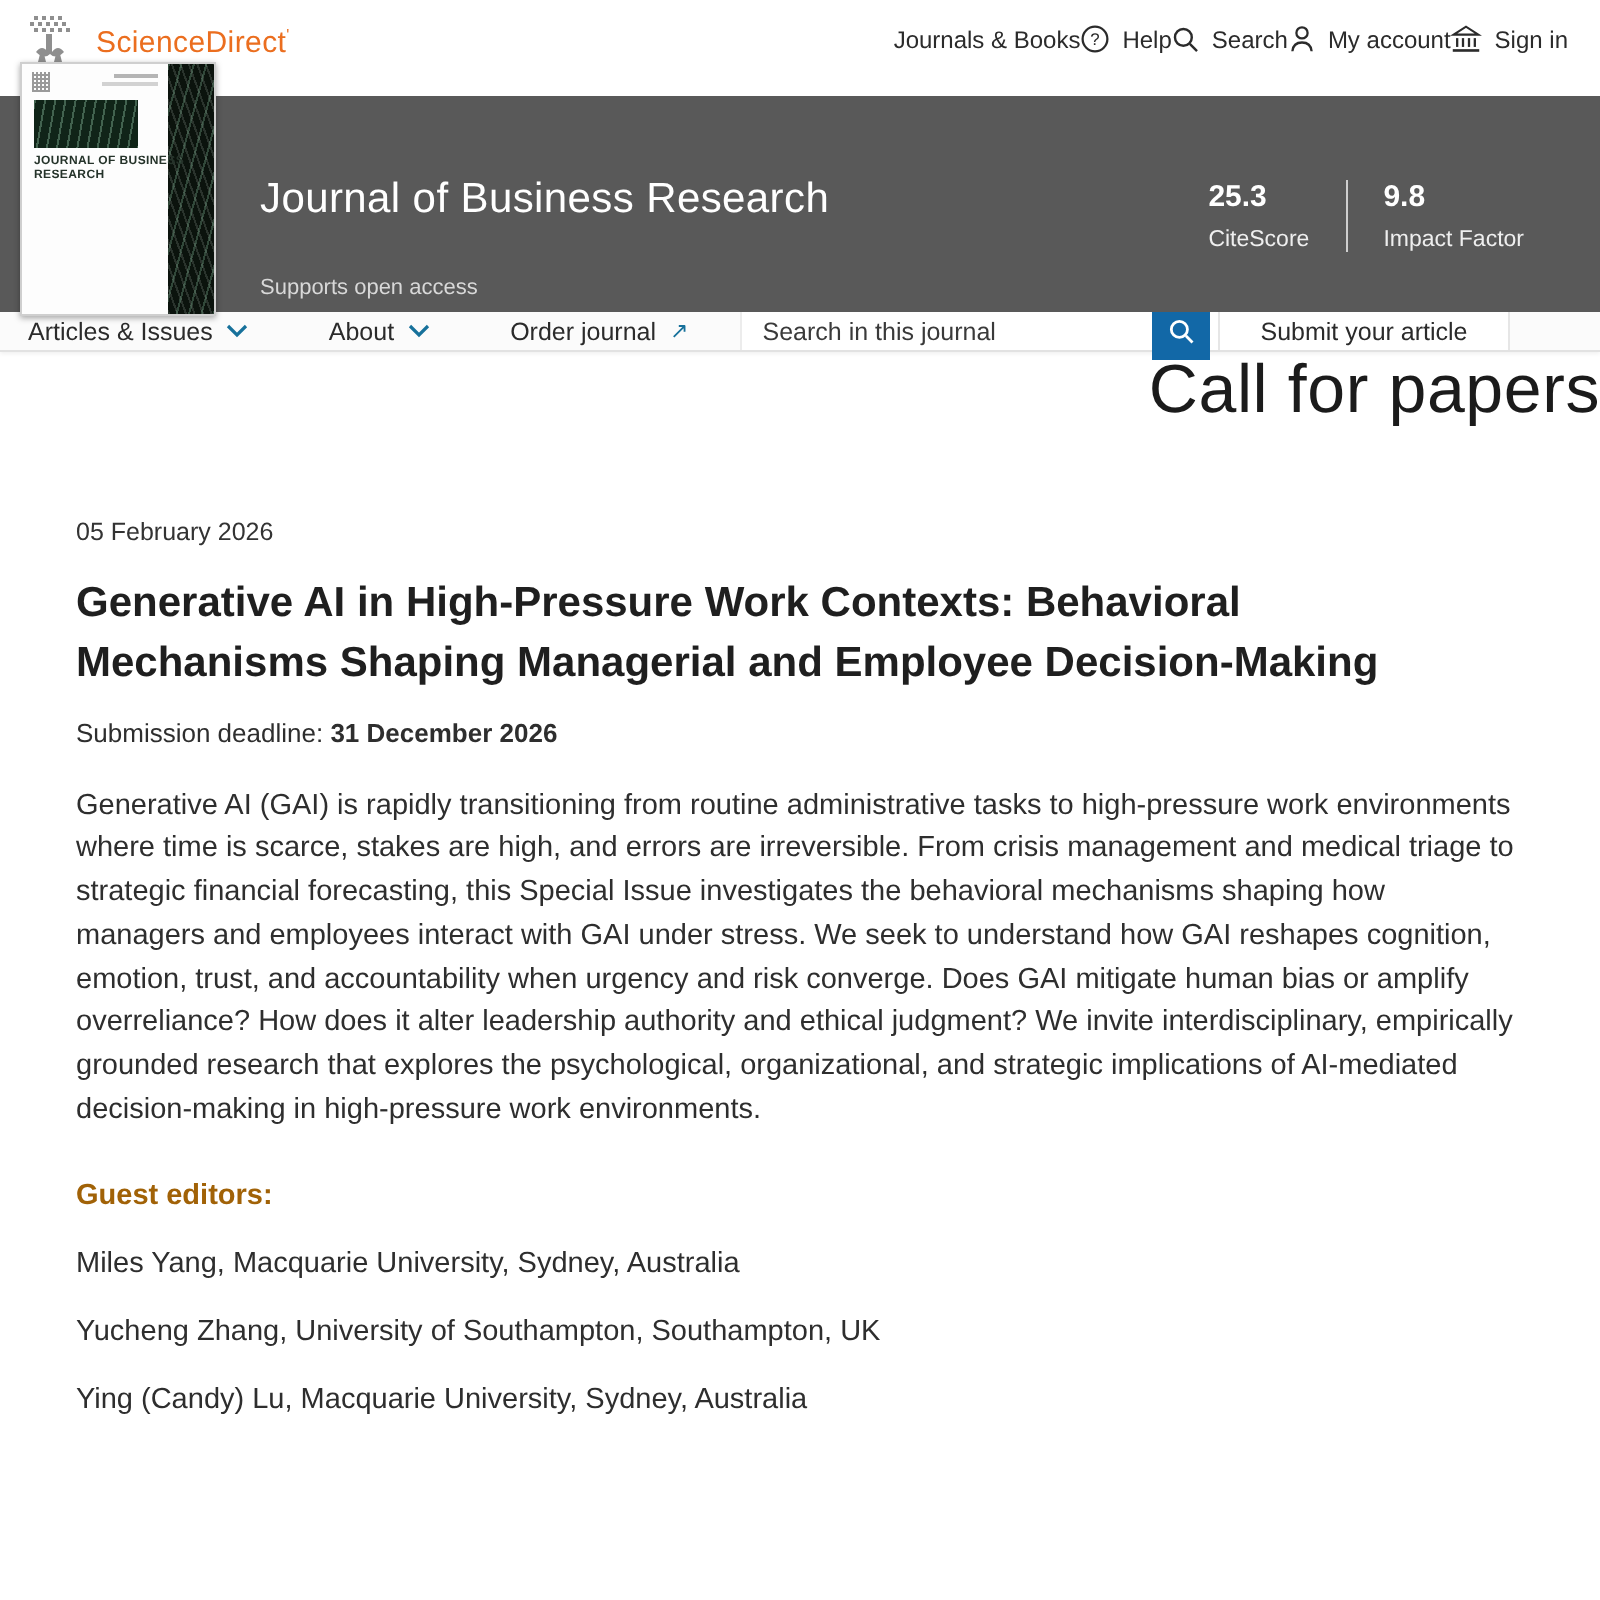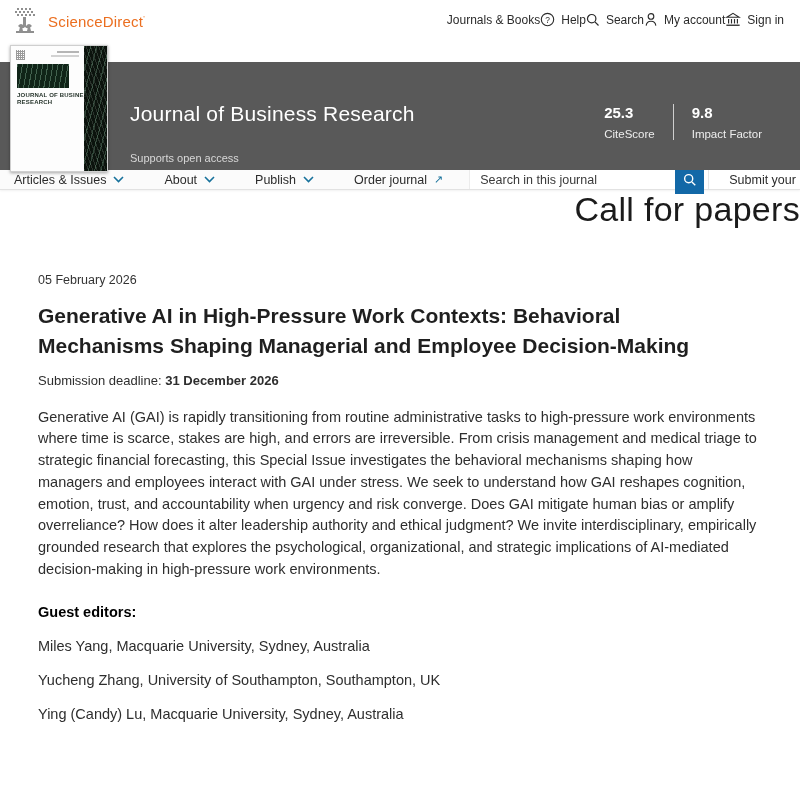--- a/index.html
+++ b/index.html
@@ -1,19 +1,19 @@
 <!DOCTYPE html>
 <html><head>
 <meta charset="utf-8">
 <style>
   * { margin:0; padding:0; box-sizing:border-box; }
   html,body { width:800px; background:#ffffff; font-family:"Liberation Sans", sans-serif; color:#2e2e2e; }
 
   
-  .topbar { height:62px; background:#ffffff; display:flex; align-items:flex-start; justify-content:space-between; padding:8px 16px 0 14px; }
+  .topbar { height:48px; background:#ffffff; display:flex; align-items:flex-start; justify-content:space-between; padding:8px 16px 0 14px; }
   .brand { display:flex; align-items:center; gap:10px; cursor:pointer; }
   .brand-logo { width:24px; height:27px; }
   .brand-name { font-size:15px; color:#EB6E1F; letter-spacing:.2px; }
   .brand-tm { font-size:8px; color:#EB6E1F; vertical-align:super; }
   .top-links { display:flex; align-items:center; margin-top:4px; }
   .top-link { display:flex; align-items:center; gap:6px; font-size:12px; color:#2b2b2b; cursor:pointer; white-space:nowrap; }
   .top-link svg { display:block; }
 
   
   .jheader { position:relative; height:108px; background:#595959; }
@@ -53,21 +53,21 @@
   .nav-action:last-child { border-right:1px solid #e6e6e6; }
 
   
   .page-title { text-align:right; font-size:34px; font-weight:400; color:#1b1b1b; letter-spacing:.3px; }
   .article { padding:0 42px 40px 38px; max-width:800px; }
   .pub-date { margin-top:44px; font-size:12.5px; color:#333333; }
   .article-title { margin-top:14px; font-size:21px; line-height:1.42; font-weight:bold; color:#1f1f1f; max-width:700px; }
   .deadline { margin-top:12px; font-size:13px; color:#2e2e2e; }
   .deadline b { font-weight:bold; }
   .body-text { margin-top:19px; font-size:14.5px; line-height:1.5; color:#2e2e2e; max-width:728px; }
-  .editors-heading { margin-top:23px; font-size:14.5px; font-weight:bold; color:#000000; }
+  .editors-heading { margin-top:23px; font-size:14.5px; font-weight:bold; color:#a16207; }
   .editor-line { margin-top:18px; font-size:14.5px; color:#2e2e2e; }
 </style>
 </head>
 <body>
 
 <div class="topbar">
   <div class="brand">
     <svg class="brand-logo" viewBox="0 0 24 27">
       <g fill="#8f8f8f">
         <rect x="3" y="0" width="2" height="2"></rect>
@@ -164,26 +164,20 @@
         <polyline points="1,1 5.5,5.5 10,1" fill="none" stroke="#17719b" stroke-width="1.6"></polyline>
       </svg>
   </div>
   <div class="nav-item">
     <span>About</span>
     <svg width="11" height="7" viewBox="0 0 11 7">
         <polyline points="1,1 5.5,5.5 10,1" fill="none" stroke="#17719b" stroke-width="1.6"></polyline>
       </svg>
   </div>
   <div class="nav-item">
-    <span>Publish</span>
-    <svg width="11" height="7" viewBox="0 0 11 7">
-        <polyline points="1,1 5.5,5.5 10,1" fill="none" stroke="#17719b" stroke-width="1.6"></polyline>
-      </svg>
-  </div>
-  <div class="nav-item">
     <span>Order journal</span>
     <span class="ext-arrow">↗</span>
   </div>
   <div class="nav-search">
     <input class="search-input" type="text" placeholder="Search in this journal" style="">
     <button class="search-btn">
       <svg width="14" height="14" viewBox="0 0 16 16">
         <circle cx="6.5" cy="6.5" r="4.6" fill="none" stroke="#ffffff" stroke-width="1.6"></circle>
         <line x1="10.2" y1="10.2" x2="14" y2="14" stroke="#ffffff" stroke-width="1.6"></line>
       </svg>

